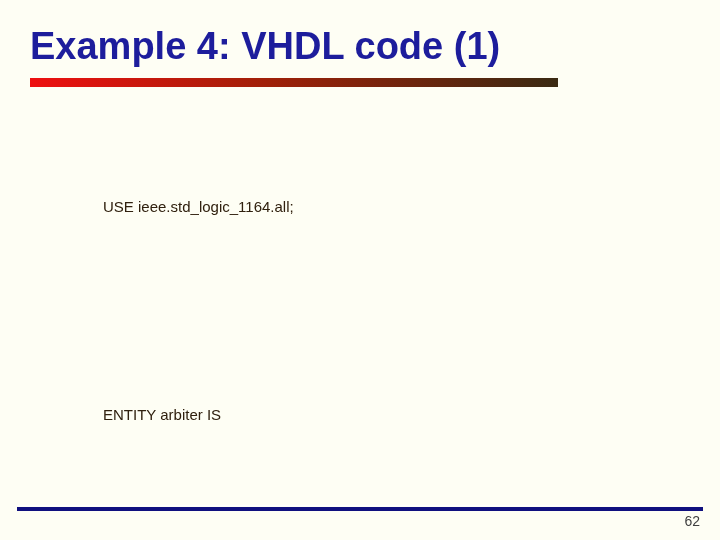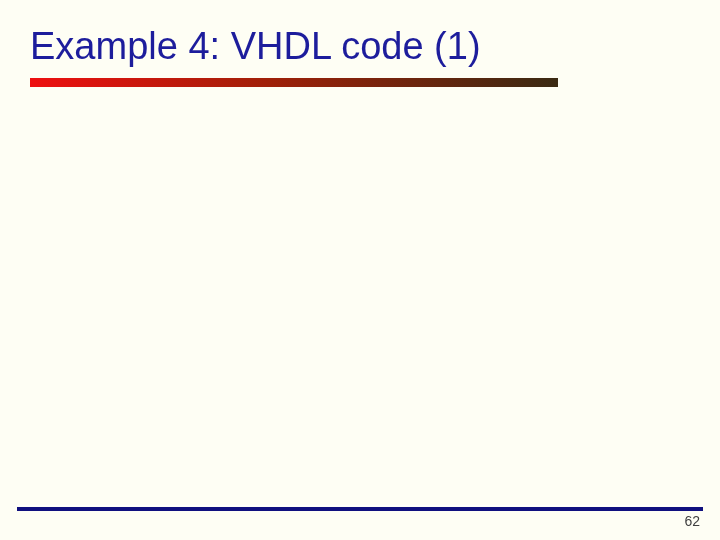--- a/index.html
+++ b/index.html
@@ -14,21 +14,21 @@
     background: var(--background, #FEFEF4);
     overflow: hidden;
   }
   .title {
     position: absolute;
     left: 30px;
     top: 26px;
     margin: 0;
     font-size: 38px;
     line-height: 40px;
-    font-weight: normal;
+    font-weight: bold;
     letter-spacing: 0px;
     color: var(--title, #1D1D9C);
     white-space: nowrap;
   }
   .title-rule {
     position: absolute;
     left: 30px;
     top: 78px;
     width: 528px;
     height: 8.5px;
@@ -75,23 +75,25 @@
 <body>
 
 <div class="slide">
 
   <h1 class="title">Example 4: VHDL code (1)</h1>
 
   <div class="title-rule"></div>
 
   <div class="code">
 
+    <div class="line">USE ieee.std_logic_1164.all;</div>
 
     <div class="line"></div>
 
+    <div class="line">ENTITY arbiter IS</div>
 
     
 
     
 
     
 
     
 
     

